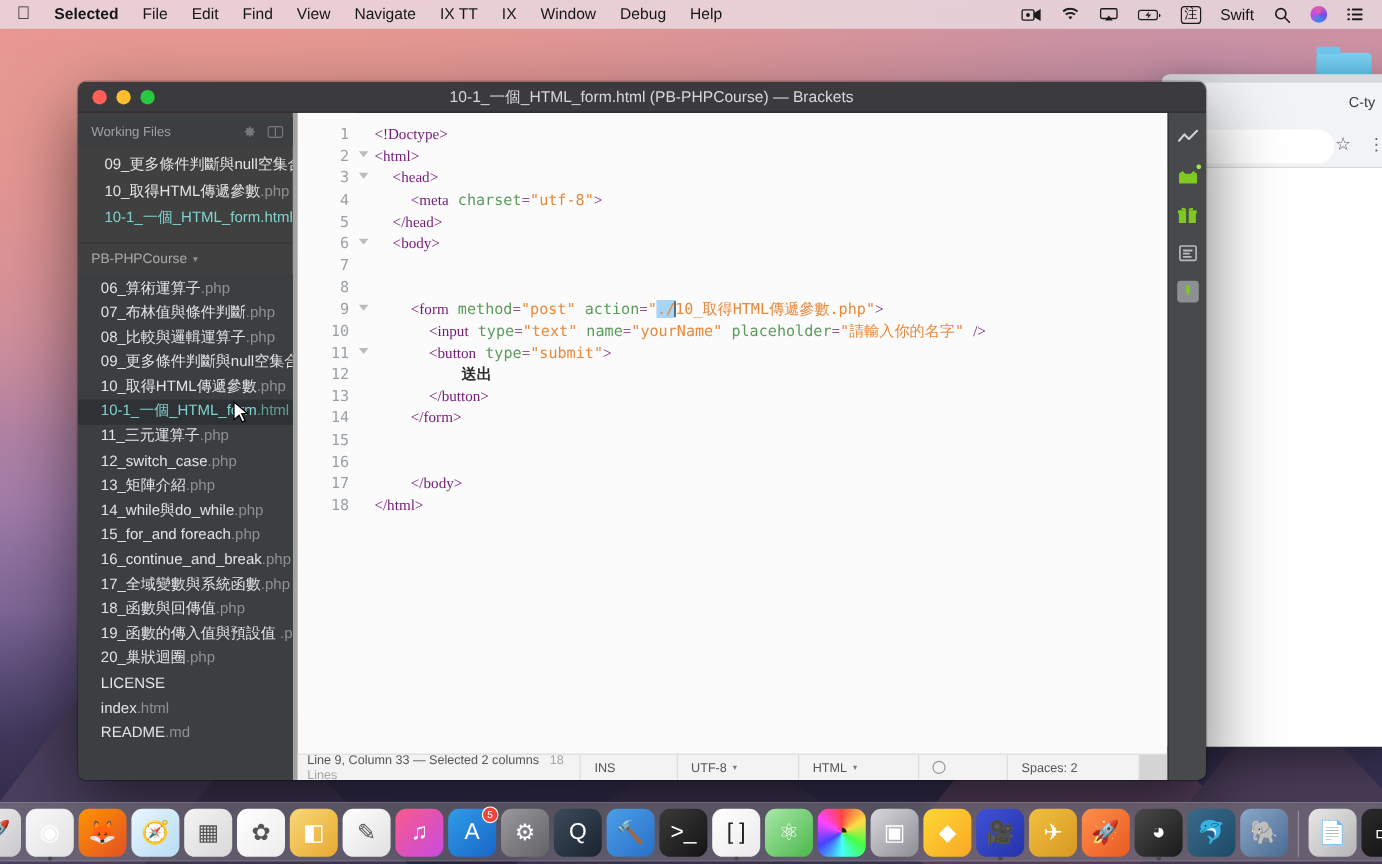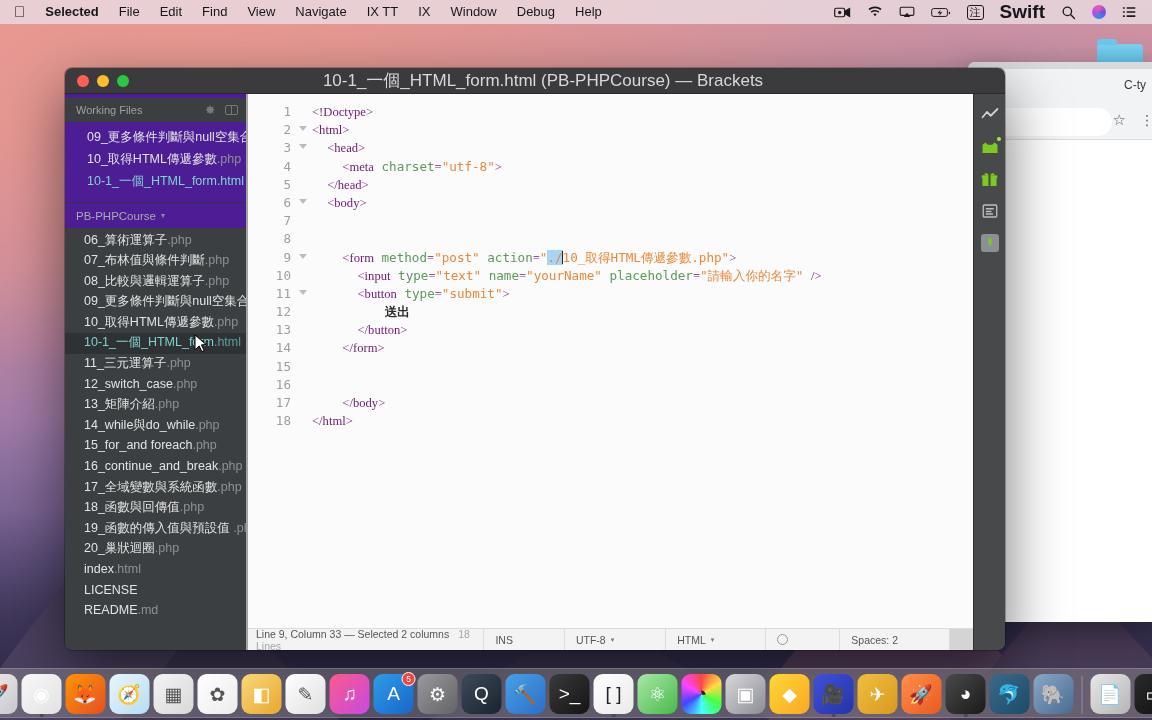--- a/index.html
+++ b/index.html
@@ -63,21 +63,21 @@
     backdrop-filter:blur(14px);
     display:flex; align-items:center;
     font-size:13px; color:#16161a;
     padding:0 8px; z-index:60;
   }
   #menubar .apple { font-size:15px; padding:0 10px 2px 6px; line-height:1; }
   .menu-item { padding:0 10px; white-space:nowrap; line-height:24px; }
   .menu-item.app-name { font-weight:bold; }
   #menubar-right { margin-left:auto; display:flex; align-items:center; gap:2px; }
   .mb-icon { padding:0 7px; display:flex; align-items:center; height:24px; }
-  .mb-text { padding:0 7px; font-size:19px;font-weight:bold; }
+  .mb-text { padding:0 7px; font-size:13px; }
   .ime-box {
     border:1.4px solid #1a1a1a; border-radius:3px;
     padding:0 2px; font-size:11px; line-height:13px; height:15px;
   }
 
   
   #chrome-win {
     position:absolute; left:968px; top:62px; width:200px; height:560px;
     background:#fff; border-radius:7px 7px 0 0;
     box-shadow:0 10px 34px rgba(0,0,0,.42);
@@ -113,29 +113,29 @@
   #titlebar {
     height:26px; background:#3b3b3d; position:relative;
     display:flex; align-items:center; flex:0 0 26px;
     border-bottom:1px solid #2b2b2d;
   }
   .traffic { display:flex; gap:8px; padding-left:12px; }
   .tl { width:12px; height:12px; border-radius:50%; }
   .tl.red{background:#ff5f57;} .tl.yellow{background:#febc2e;} .tl.green{background:#28c840;}
   #title-text {
     position:absolute; left:16px; right:0; text-align:center;
-    font-size:17px; color:#d8d8da; pointer-events:none;
+    font-size:13px; color:#d8d8da; pointer-events:none;
   }
   #win-body { flex:1; display:flex; min-height:0; }
 
   
   #sidebar {
-    width:183px; background:#4c1d95; flex:0 0 183px;
+    width:183px; background:#404040; flex:0 0 183px;
     display:flex; flex-direction:column; min-height:0;
-    border-right:2px solid #a3a3a3;
+    border-right:4px solid #a3a3a3;
   }
   #wf-header {
     height:24px; display:flex; align-items:center;
     padding:0 8px 0 11px; font-size:11px; color:#9ea1a3;
     background:#3c3f41; flex:0 0 24px; margin-top:4px;
   }
   #wf-header .sp { margin-left:auto; display:flex; gap:9px; align-items:center; }
   .gear-ic { width:12px; height:12px; opacity:.62; }
   .split-ic {
     width:13px; height:10px; border:1.3px solid #9a9d9f; border-radius:2px;
@@ -361,22 +361,22 @@
           <div class="ft-row"><span>11_三元運算子</span><span class="ext">.php</span></div>
           <div class="ft-row"><span>12_switch_case</span><span class="ext">.php</span></div>
           <div class="ft-row"><span>13_矩陣介紹</span><span class="ext">.php</span></div>
           <div class="ft-row"><span>14_while與do_while</span><span class="ext">.php</span></div>
           <div class="ft-row"><span>15_for_and foreach</span><span class="ext">.php</span></div>
           <div class="ft-row"><span>16_continue_and_break</span><span class="ext">.php</span></div>
           <div class="ft-row"><span>17_全域變數與系統函數</span><span class="ext">.php</span></div>
           <div class="ft-row"><span>18_函數與回傳值</span><span class="ext">.php</span></div>
           <div class="ft-row"><span>19_函數的傳入值與預設值</span><span class="ext"> .ph</span></div>
           <div class="ft-row"><span>20_巢狀迴圈</span><span class="ext">.php</span></div>
+          <div class="ft-row"><span>LICENSE</span><span class="ext"></span></div>
           <div class="ft-row"><span>index</span><span class="ext">.html</span></div>
-          <div class="ft-row"><span>LICENSE</span><span class="ext"></span></div>
           <div class="ft-row"><span>README</span><span class="ext">.md</span></div>
         </div>
     </div>
 
     <div id="editor-area">
       <div id="code">
         <div id="gutter">
             <div class="gl">1</div>
             <div class="gl">2<span class="fold"></span></div>
             <div class="gl">3<span class="fold"></span></div>

